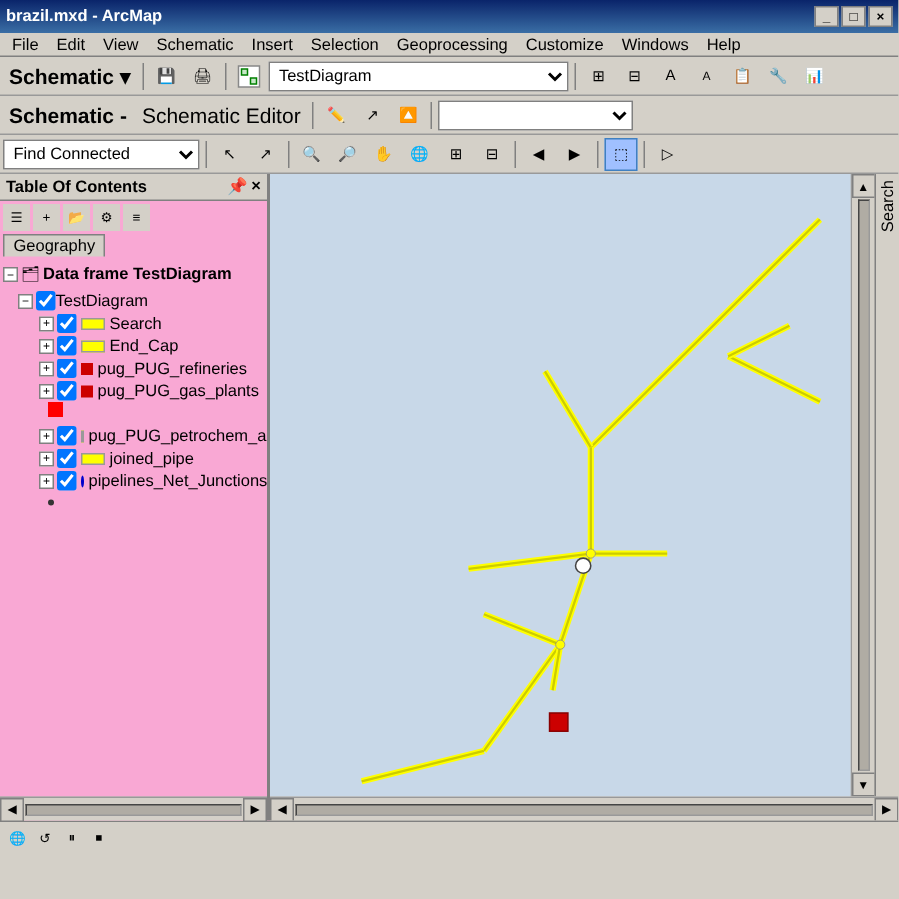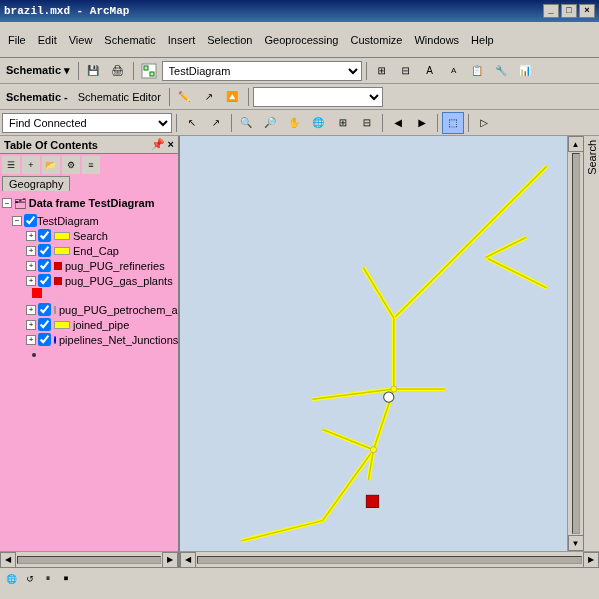--- a/index.html
+++ b/index.html
@@ -9,50 +9,49 @@
     #title-bar {
       background: linear-gradient(to bottom, #0a246a, #3a6ea5);
       color: white;
       height: 22px;
       display: flex;
       align-items: center;
       justify-content: space-between;
       padding: 0 4px;
       font-size: 11px;
       font-weight: bold;
-      font-family: Liberation Mono, monospace;
     }
     #title-bar-controls { display: flex; gap: 2px; }
     #title-bar-controls span {
       width: 16px; height: 14px; background: #d4d0c8; border: 1px solid #808080;
       display: flex; align-items: center; justify-content: center; font-size: 9px; color: black; cursor: pointer;
     }
 
     
     #menu-bar {
-      background: #d4d0c8; height: 36px; display: flex; align-items: center;
+      background: #d4d0c8; height: 16px; display: flex; align-items: center;
       padding: 0 2px; border-bottom: 1px solid #808080;
     }
     .menu-item { padding: 2px 6px; cursor: pointer; font-size: 11px; color: black; }
 
     
     .toolbar-row {
       background: #d4d0c8; height: 26px; display: flex; align-items: center;
       padding: 1px 2px; border-bottom: 1px solid #999; gap: 2px;
     }
     .tb-sep { width: 1px; height: 18px; background: #808080; margin: 0 2px; }
     .tb-btn {
       width: 22px; height: 22px; background: #d4d0c8; border: 1px solid transparent;
       display: flex; align-items: center; justify-content: center; cursor: pointer; font-size: 10px;
     }
     .tb-dropdown {
       height: 20px; background: white; border: 1px solid #808080;
       font-size: 11px; padding: 0 2px; cursor: pointer;
     }
-    .schematic-label { font-size: 11px; padding: 0 4px; font-weight: bold; }
+    .schematic-label { font-size: 14px; padding: 0 4px; font-weight: bold; }
     #diagram-dropdown { width: 200px; }
 
     
     #toolbar3 {}
 
     
     #toolbar4 {}
     #find-connected-dropdown { width: 150px; }
 
     
@@ -182,21 +181,21 @@
   <span class="schematic-label" style="font-weight:normal;">Schematic Editor</span>
   <div class="tb-sep"></div>
   <div class="tb-btn">✏️</div>
   <div class="tb-btn">↗</div>
   <div class="tb-btn">🔼</div>
   <div class="tb-sep"></div>
   <select class="tb-dropdown" style="width:130px;"><option></option></select>
 </div>
 
 <div class="toolbar-row" id="toolbar4">
-  <select class="tb-dropdown" id="find-connected-dropdown" style="width:170px;">
+  <select class="tb-dropdown" id="find-connected-dropdown" style="width:131px;">
     <option>Find Connected</option>
   </select>
   <div class="tb-sep"></div>
   <div class="tb-btn">↖</div>
   <div class="tb-btn">↗</div>
   <div class="tb-sep"></div>
   <div class="tb-btn">🔍</div>
   <div class="tb-btn">🔎</div>
   <div class="tb-btn">✋</div>
   <div class="tb-btn">🌐</div>

